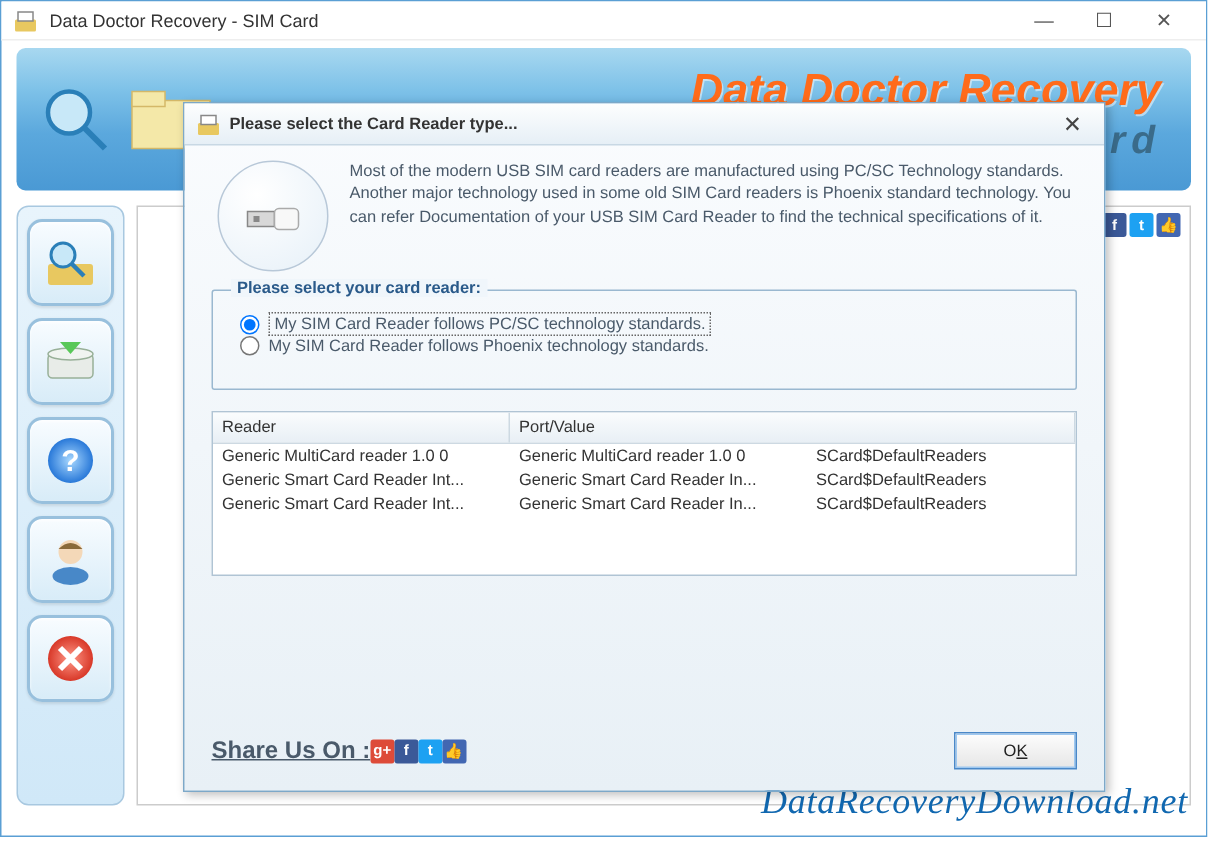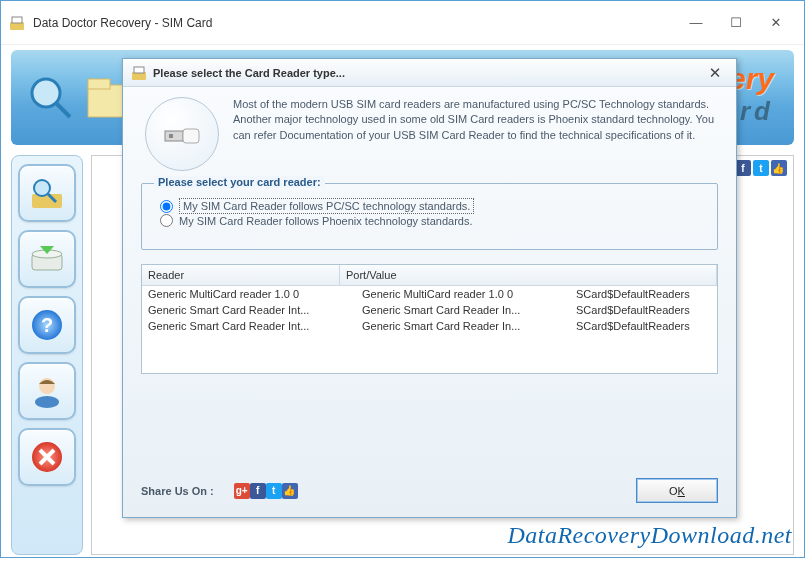--- a/index.html
+++ b/index.html
@@ -1,19 +1,19 @@
 <!DOCTYPE html>
 <html><head>
 <meta charset="utf-8">
 <style>
 * { box-sizing: border-box; margin: 0; padding: 0; }
 body { font-family: Tahoma, Verdana, sans-serif; font-size: 11px; background: #fff; width: 805px; height: 568px; overflow: hidden; position: relative; }
 
 .main-window { width: 805px; height: 558px; background: #fff; border: 1px solid #5a9fd4; position: relative; }
-.titlebar { height: 44px; background: #fff; display: flex; align-items: center; padding: 0 8px; border-bottom: 1px solid #eee; }
+.titlebar { height: 26px; background: #fff; display: flex; align-items: center; padding: 0 8px; border-bottom: 1px solid #eee; }
 .titlebar .app-icon { width: 16px; height: 16px; margin-right: 8px; display: flex; align-items: center; justify-content: center; }
 .titlebar .app-icon svg { width: 16px; height: 16px; }
 .titlebar .title { color: #333; font-size: 12px; flex: 1; }
 .titlebar .winbtn { width: 40px; height: 28px; display: flex; align-items: center; justify-content: center; font-size: 13px; color: #555; cursor: default; }
 
 .banner { height: 95px; margin: 5px 10px 0; background: linear-gradient(180deg, #a8d8f0 0%, #7dc1e8 30%, #5ba8dd 60%, #4a99d4 100%); border-radius: 6px; position: relative; overflow: hidden; display: flex; align-items: center; }
 .banner-left { display: flex; align-items: center; gap: 8px; padding-left: 15px; }
 .banner .magnifier { width: 50px; height: 50px; }
 .banner .magnifier circle { fill: #c8e8f8; stroke: #2a7fb8; stroke-width: 3; }
 .banner .magnifier line { stroke: #2a7fb8; stroke-width: 4; }
@@ -29,21 +29,21 @@
 
 .right-panel { flex: 1; background: #fff; border: 1px solid #ccc; height: 400px; }
 .right-panel .social-row { display: flex; gap: 2px; justify-content: flex-end; padding: 4px 6px; }
 .social-icon { width: 16px; height: 16px; font-size: 10px; color: #fff; display: flex; align-items: center; justify-content: center; font-weight: bold; border-radius: 2px; }
 .si-g { background: #dd4b39; }
 .si-f { background: #3b5998; }
 .si-t { background: #1da1f2; }
 .si-l { background: #4267b2; }
 
 
-.dialog { position: absolute; left: 122px; top: 58px; width: 615px; height: 460px; background: linear-gradient(180deg, #fafcfe 0%, #e8f0f6 100%); border: 1px solid #7da8c8; box-shadow: 2px 2px 6px rgba(0,0,0,0.25); z-index: 100; }
+.dialog { position: absolute; left: 122px; top: 68px; width: 615px; height: 460px; background: linear-gradient(180deg, #fafcfe 0%, #e8f0f6 100%); border: 1px solid #7da8c8; box-shadow: 2px 2px 6px rgba(0,0,0,0.25); z-index: 100; }
 .dialog-titlebar { height: 28px; background: linear-gradient(180deg, #fdfefe, #e6eff6); display: flex; align-items: center; padding: 0 8px; border-bottom: 1px solid #c8d8e4; }
 .dialog-titlebar .dlg-icon { width: 16px; height: 16px; margin-right: 6px; }
 .dialog-titlebar .dlg-title { font-size: 11px; font-weight: bold; color: #333; flex: 1; }
 .dialog-titlebar .close { width: 26px; height: 20px; display: flex; align-items: center; justify-content: center; font-size: 15px; color: #444; }
 .dialog-body { padding: 10px 18px; }
 
 .info-row { display: flex; gap: 14px; align-items: flex-start; }
 .info-icon-circle { width: 74px; height: 74px; border: 1px solid #b8c8d8; border-radius: 50%; background: radial-gradient(circle at 35% 30%, #fff, #e6f0f8); display: flex; align-items: center; justify-content: center; flex-shrink: 0; margin-left: 4px; }
 .info-icon-circle svg { width: 46px; height: 46px; }
 .info-text { color: #4a5a6a; font-size: 11px; line-height: 1.4; flex: 1; }
@@ -53,28 +53,28 @@
 .fieldset { border: 1px solid #9ab8d0; border-radius: 2px; margin-top: 12px; padding: 10px 18px 14px; }
 .fieldset .legend { position: relative; top: -18px; left: -6px; background: #f0f6fb; padding: 0 4px; color: #2a5a8a; font-weight: bold; font-size: 11px; display: inline-block; }
 .radio-row { display: flex; align-items: center; gap: 6px; margin-bottom: 8px; margin-top: -8px; }
 .radio-row input { margin: 0; }
 .radio-row label { color: #4a5a6a; font-size: 11px; }
 .radio-row.selected label { border: 1px dotted #666; padding: 1px 3px; }
 
 .grid { border: 1px solid #b0c4d4; background: #fff; margin-top: 14px; height: 110px; overflow: hidden; }
 .grid-head { display: flex; background: linear-gradient(180deg, #fafcfd, #e8eff5); border-bottom: 1px solid #cdd9e2; }
 .grid-head .col { padding: 4px 6px; font-size: 11px; color: #333; border-right: 1px solid #cdd9e2; }
-.grid-body .row { display: flex; gap: 16px; }
+.grid-body .row { display: flex; }
 .grid-body .cell { padding: 2px 6px; font-size: 11px; color: #333; border-right: 1px solid transparent; white-space: nowrap; overflow: hidden; }
 .col-reader { width: 198px; }
 .col-name { width: 198px; }
 .col-port { flex: 1; }
 
 .dialog-footer { position: absolute; bottom: 14px; left: 18px; right: 18px; display: flex; align-items: center; }
-.share-text { color: #4a5a6a; font-size: 11px; font-weight: bold; margin-right: 20px; }
+.share-text { color: #4a5a6a; font-size: 16px; font-weight: bold; margin-right: 0; text-decoration: underline; }
 .dialog-footer .btns { margin-left: auto; display: flex; gap: 10px; }
 .btn { width: 82px; height: 25px; background: linear-gradient(180deg, #fdfdfd, #e6e6e6); border: 1px solid #9a9a9a; font-size: 11px; color: #222; display: flex; align-items: center; justify-content: center; }
 .btn.focus { border: 1px solid #4a88c8; box-shadow: inset 0 0 0 1px #9ec8f0; }
 .btn .ul { text-decoration: underline; }
 
 .watermark { position: absolute; right: 12px; bottom: 8px; font-size: 24px; color: #1168b0; font-style: italic; font-family: "Times New Roman", serif; letter-spacing: 0.5px; }
 </style>
 </head>
 <body>
 

